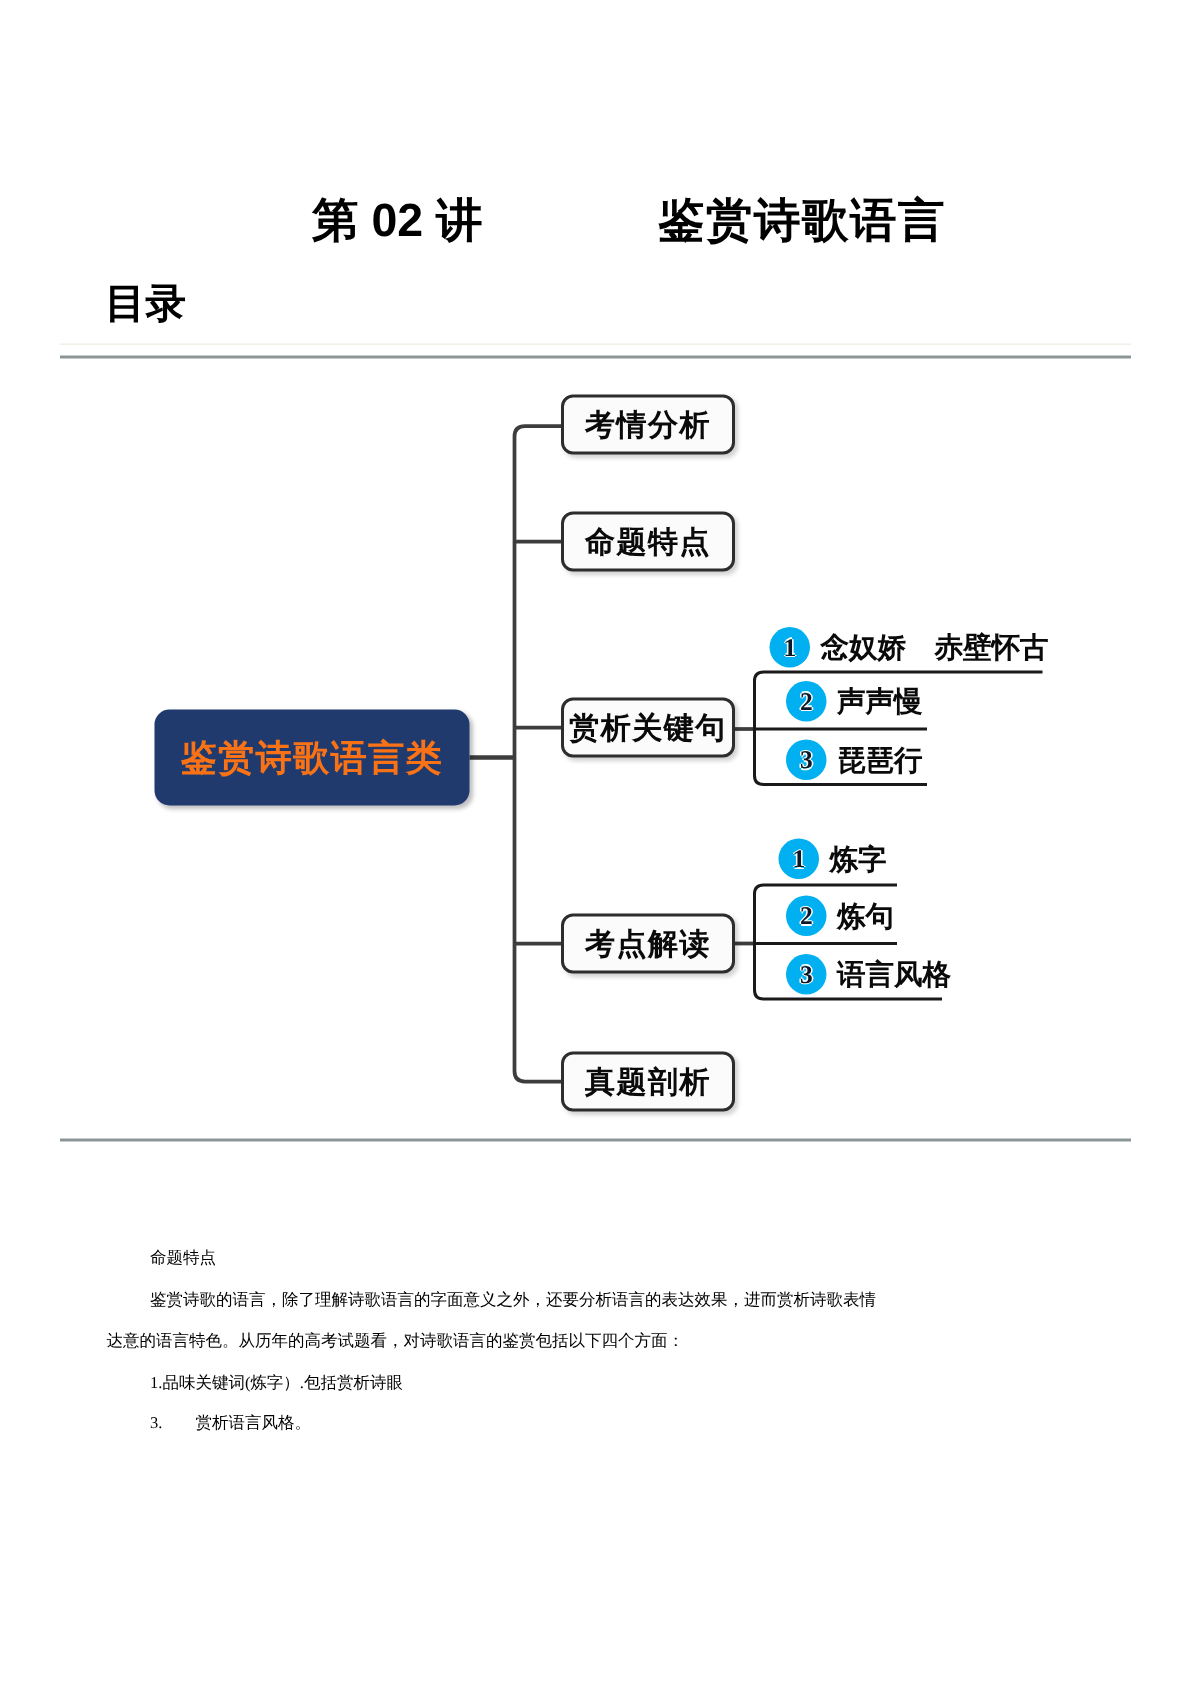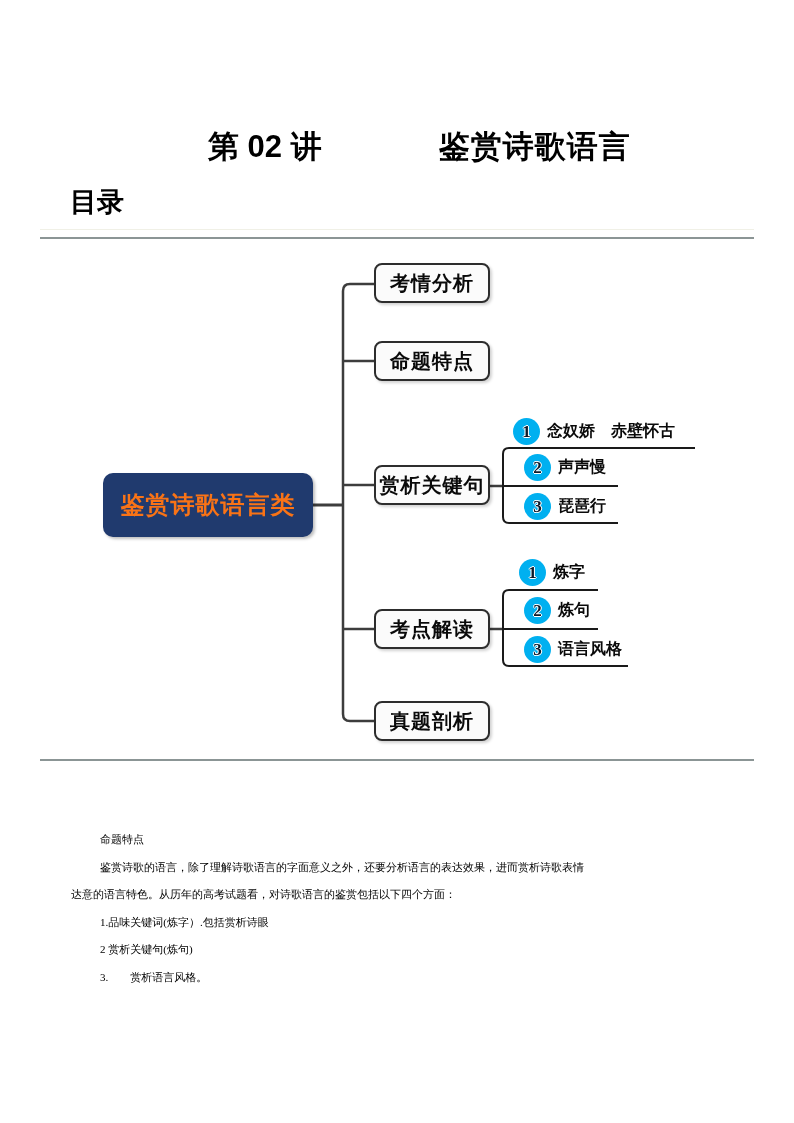--- a/index.html
+++ b/index.html
@@ -43,21 +43,21 @@
     position:absolute;height:27px;display:flex;align-items:center;white-space:pre;
     font-family:"Liberation Sans","DejaVu Sans",sans-serif;
   }
   .num-circle{
     width:27px;height:27px;border-radius:50%;background:#00b0f0;flex:0 0 auto;
     display:flex;align-items:center;justify-content:center;
     font-family:"Liberation Serif","DejaVu Serif",serif;
     font-size:17px;font-weight:bold;color:#0b1a2a;
     text-shadow:-1px 0 #fff,1px 0 #fff,0 -1px #fff,0 1px #fff;
   }
-  .sub-label{margin-left:7px;font-weight:bold;font-size:16px;color:#0a0a0a;}
+  .sub-label{margin-left:7px;font-weight:bold;font-size:19px;color:#0a0a0a;}
   
   .body-text{position:absolute;left:71px;top:826px;width:690px;font-size:11px;line-height:27.5px;}
   .body-line{white-space:pre;}
   .ind2{padding-left:29px;}
   .ind1{padding-left:14px;}
 </style>
 </head>
 <body>
 
 <div class="page">
@@ -126,17 +126,16 @@
     </div>
   </div>
 
   <div class="divider divider-bottom"></div>
 
   <div class="body-text">
     <div class="body-line ind2">命题特点</div>
     <div class="body-line ind2">鉴赏诗歌的语言，除了理解诗歌语言的字面意义之外，还要分析语言的表达效果，进而赏析诗歌表情</div>
     <div class="body-line">达意的语言特色。从历年的高考试题看，对诗歌语言的鉴赏包括以下四个方面：</div>
     <div class="body-line ind2">1.品味关键词(炼字）.包括赏析诗眼</div>
-    <div class="body-line ind2">2 赏析关键句(炼句)</div>
     <div class="body-line ind2">3.　　赏析语言风格。</div>
   </div>
 
 </div>
 
 </body></html>

